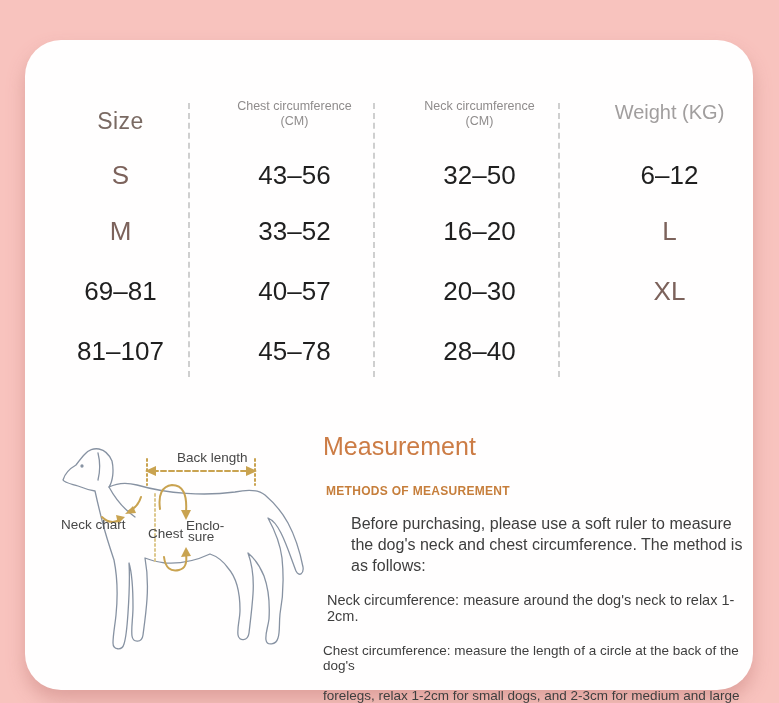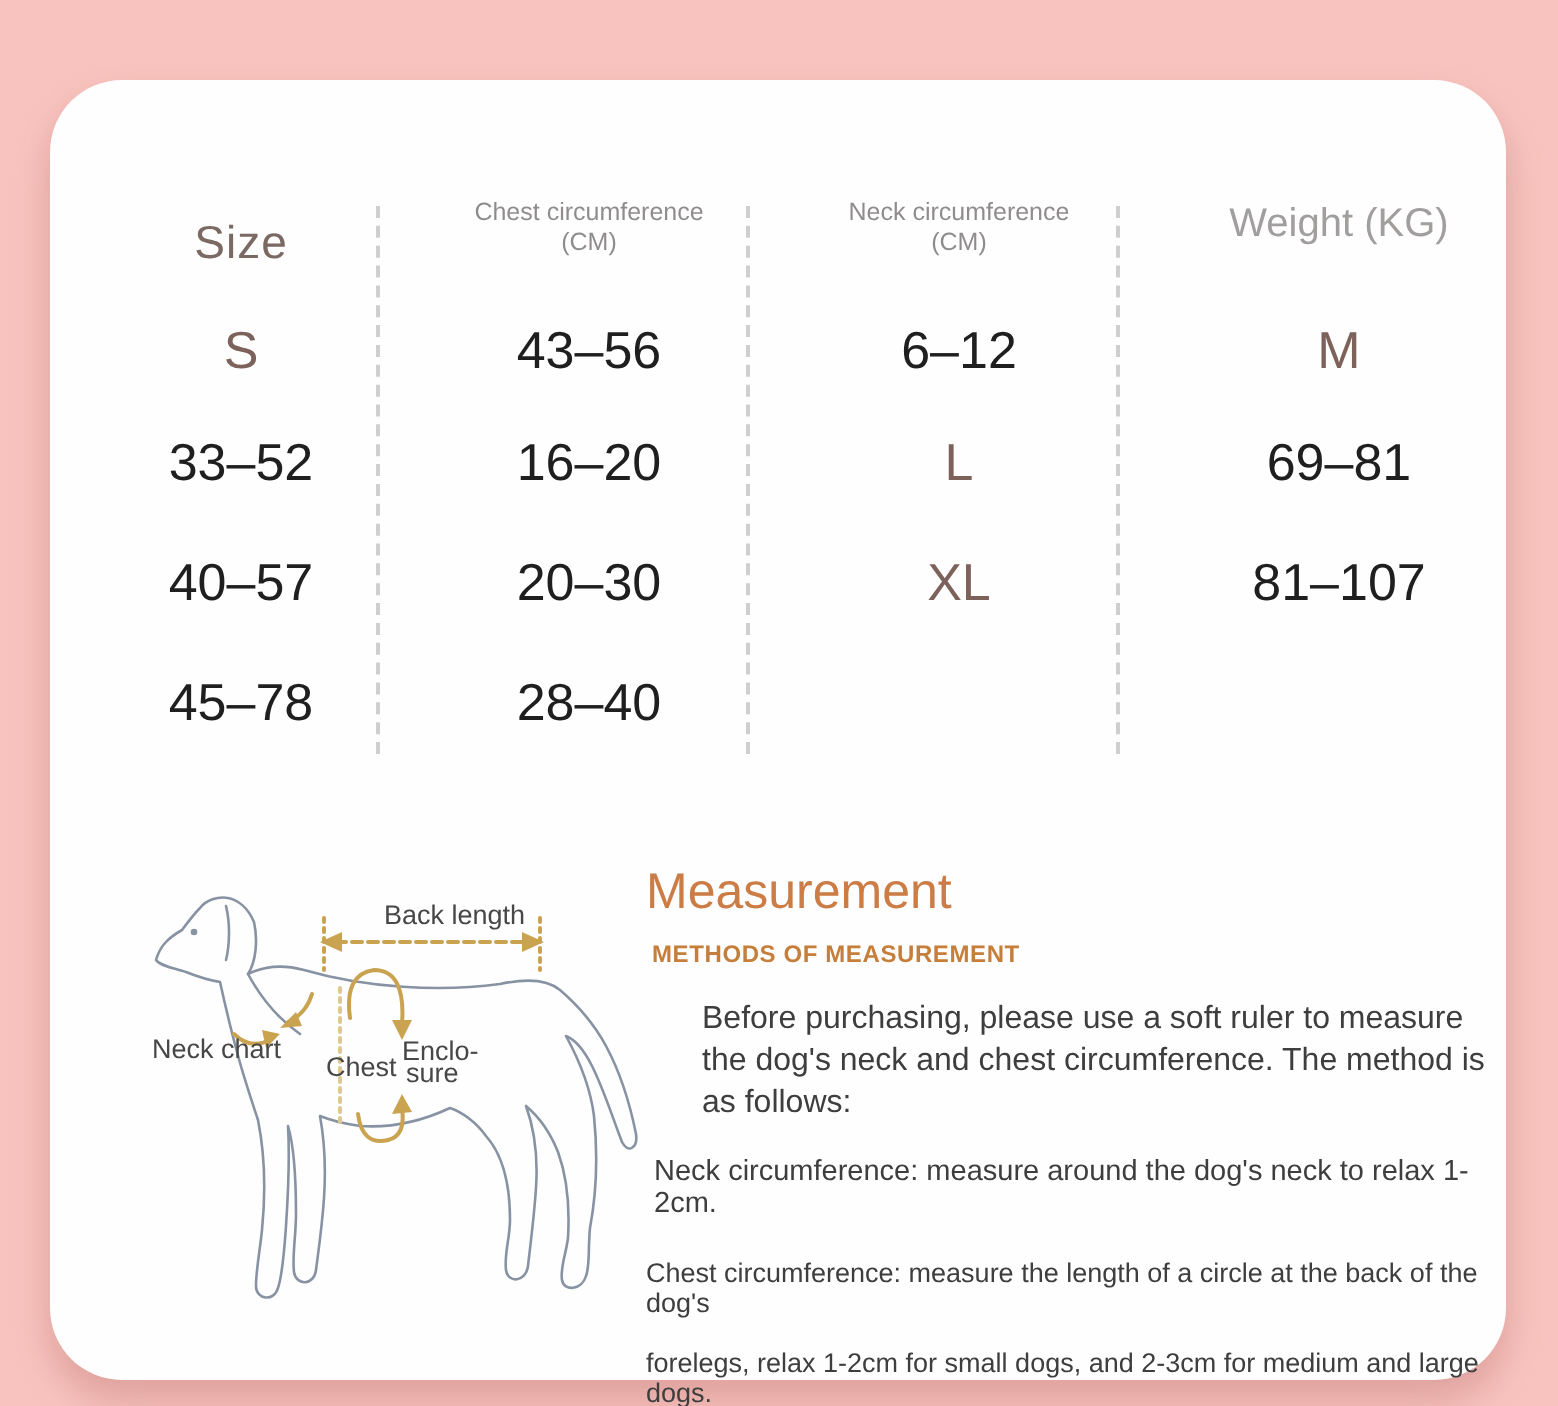--- a/index.html
+++ b/index.html
@@ -40,30 +40,30 @@
   .divider {
     position: absolute;
     top: 63px; height: 274px; width: 0;
     border-left: 2px dashed #cfcfcf;
   }
   .div-1 { left: 163px; }
   .div-2 { left: 348px; }
   .div-3 { left: 533px; }
 
   
-  .dog-wrap { position: absolute; left: 30px; top: 388px; width: 290px; height: 262px; }
+  .dog-wrap { position: absolute; left: 15px; top: 388px; width: 290px; height: 262px; }
 
   
   .measure {
     position: absolute;
     left: 298px; top: 392px; width: 432px;
     color: #3e3e3e;
   }
   .m-title { font-size: 25px; line-height: 1.16; color: #cc7c45; }
-  .m-sub   { margin-top: 9px; margin-left: 3px; font-size: 12px; font-weight: bold; color: #c67e3b; letter-spacing: .3px; }
+  .m-sub   { margin-top: 23px; margin-left: 3px; font-size: 12px; font-weight: bold; color: #c67e3b; letter-spacing: .3px; }
   .m-intro { margin-top: 15px; font-size: 16px; line-height: 1.32; margin-left: 28px; }
   .m-neck  { margin-top: 16px; margin-left: 4px; font-size: 14.5px; }
   .m-chest1{ margin-top: 19px; font-size: 13.5px; }
   .m-chest2{ margin-top: 15px; font-size: 13.5px; }
 </style>
 </head>
 <body>
 
 <div class="panel">
 
@@ -82,20 +82,21 @@
     <div class="cell hdr-small">
       <span class="inner">
         <span>Neck circumference</span><br>
         <span>(CM)</span>
       </span>
     </div>
     <div class="cell hdr-weight">Weight (KG)</div>
 
     <div class="cell sz">S</div>
     <div class="cell val">43–56</div>
+    <div class="cell val">32–50</div>
     <div class="cell val">6–12</div>
 
     <div class="cell sz">M</div>
     <div class="cell val">33–52</div>
     <div class="cell val">16–20</div>
 
     <div class="cell sz">L</div>
     <div class="cell val">69–81</div>
     <div class="cell val">40–57</div>
     <div class="cell val">20–30</div>

